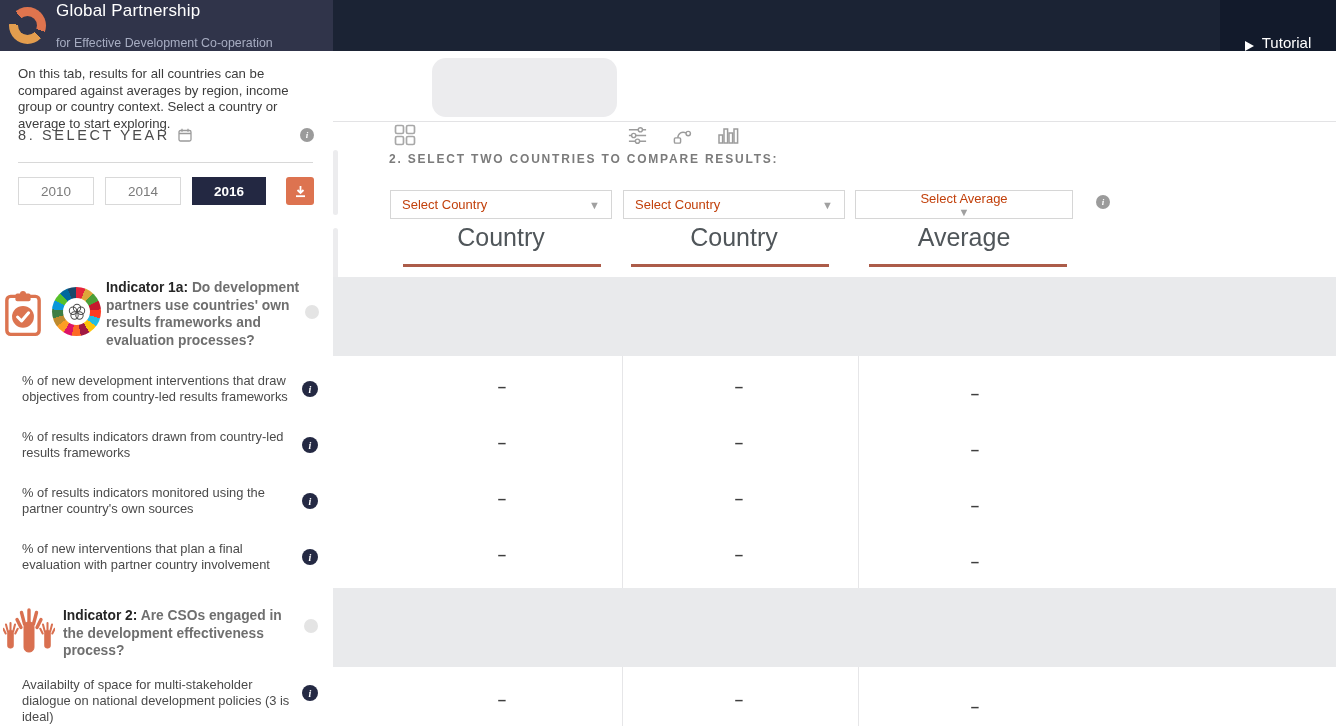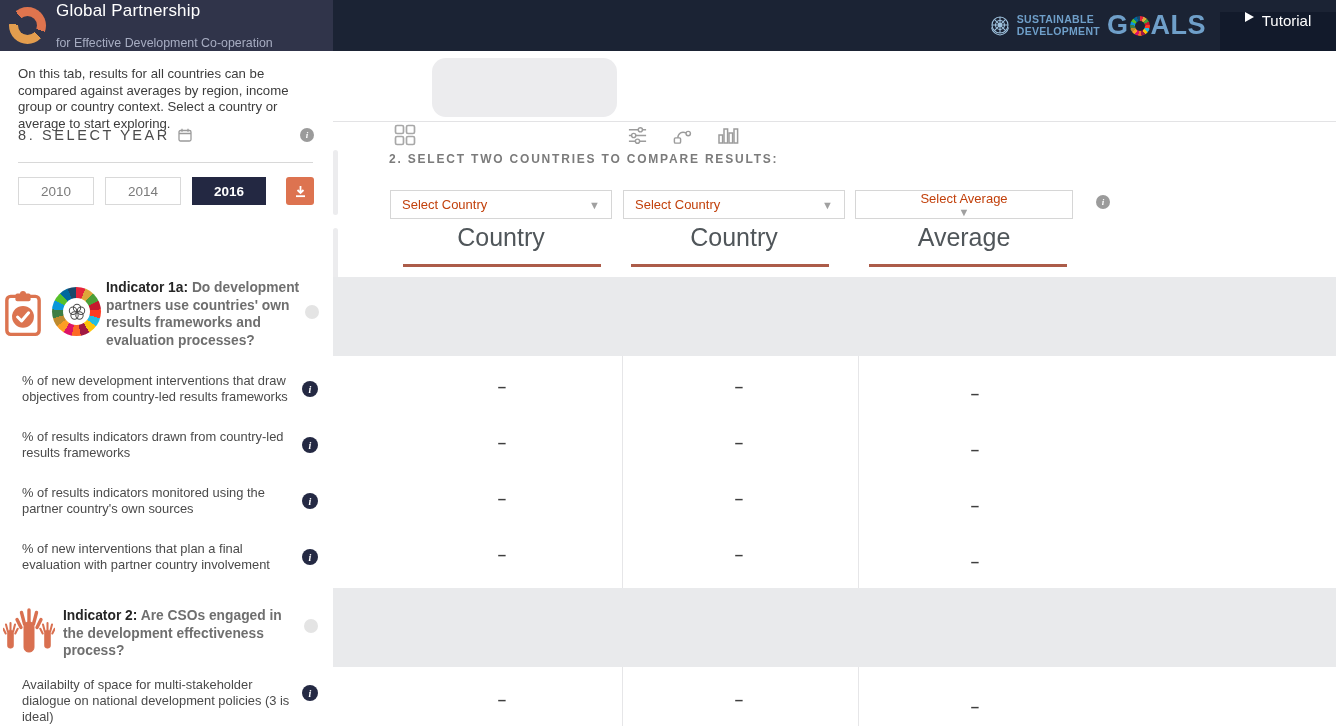--- a/index.html
+++ b/index.html
@@ -15,21 +15,21 @@
   .brand-text { line-height:1.15; }
   .brand-title { color:#ffffff; font-size:17px; font-weight:400; letter-spacing:.2px; }
   .brand-subtitle { color:#a7adc2; font-size:12.4px; font-weight:400; margin-top:15px; }
   .header-right { flex:1; height:51px; background:#1b2334; position:relative; }
   .sdg-logo { position:absolute; right:130px; top:9px; height:33px; display:flex; align-items:center; gap:5px; }
   .sdg-text { color:#6f9fc9; font-size:10.5px; font-weight:700; line-height:1.08; letter-spacing:.3px; }
   .sdg-goals { display:flex; align-items:center; color:#6f9fc9; font-size:27px; font-weight:700; letter-spacing:.5px; margin-left:2px; }
   .sdg-wheel-small { position:relative; width:20px; height:20px; border-radius:50%; margin:0 1px;
     background:conic-gradient(#e5243b 0 21deg,#dda63a 21deg 42deg,#4c9f38 42deg 64deg,#c5192d 64deg 85deg,#ff3a21 85deg 106deg,#26bde2 106deg 127deg,#fcc30b 127deg 148deg,#a21942 148deg 170deg,#fd6925 170deg 191deg,#dd1367 191deg 212deg,#fd9d24 212deg 233deg,#bf8b2e 233deg 254deg,#3f7e44 254deg 275deg,#0a97d9 275deg 297deg,#56c02b 297deg 318deg,#00689d 318deg 339deg,#19486a 339deg 360deg); }
   .sdg-wheel-small::after { content:""; position:absolute; inset:5px; border-radius:50%; background:#1b2334; }
-  .tutorial { position:absolute; right:0; top:12px; width:116px; height:51px; background:#121a2b; display:flex; align-items:flex-start; justify-content:center; gap:8px; cursor:pointer; }
+  .tutorial { position:absolute; right:0; top:0; width:116px; height:51px; background:#121a2b; display:flex; align-items:flex-end; justify-content:center; gap:8px; cursor:pointer; }
   .play-tri { width:0; height:0; border-left:9px solid #fff; border-top:5.5px solid transparent; border-bottom:5.5px solid transparent; }
   .tutorial-label { color:#fff; font-size:15px; font-weight:500; }
 
   
   .sidebar { position:absolute; top:51px; left:0; width:333px; height:675px; background:#fff; }
   .intro { position:absolute; left:18px; top:15px; width:296px; font-size:13.2px; line-height:16.5px; color:#3c3c3c; }
   .sy-row { position:absolute; left:18px; top:76px; width:296px; display:flex; align-items:center; }
   .sy-label { font-size:14.5px; font-weight:500; letter-spacing:2.6px; color:#4b4b4b; }
   .sy-cal { margin-left:8px; display:inline-flex; }
   .sy-info { margin-left:auto; }
@@ -103,38 +103,20 @@
 
   <div class="header">
     <div class="header-left">
       <div class="logo-mark"></div>
       <div class="brand-text">
         <div class="brand-title">Global Partnership</div>
         <div class="brand-subtitle">for Effective Development Co-operation</div>
       </div>
     </div>
     <div class="header-right">
-      <div class="sdg-logo">
-        <svg width="24" height="24" viewBox="0 0 24 24" fill="none" stroke="#9fc2de" stroke-width="1.1">
-          <circle cx="12" cy="11" r="8"></circle>
-            <circle cx="12" cy="11" r="4.5"></circle>
-            <circle cx="12" cy="11" r="1.6"></circle>
-          <path d="M4 11h16 M12 3v16 M6.4 5.4l11.2 11.2 M17.6 5.4L6.4 16.6"></path>
-          <path d="M3.5 13.5q1.5 6.5 8.5 7.5 M20.5 13.5q-1.5 6.5-8.5 7.5"></path>
-        </svg>
-        <div class="sdg-text">
-          <div>SUSTAINABLE</div>
-          <div>DEVELOPMENT</div>
-        </div>
-        <div class="sdg-goals">
-          <span>G</span>
-          <span class="sdg-wheel-small"></span>
-          <span>ALS</span>
-        </div>
-      </div>
       <div class="tutorial">
         <span class="play-tri"></span>
         <span class="tutorial-label">Tutorial</span>
       </div>
     </div>
   </div>
 
   <div class="sidebar">
     <p class="intro">On this tab, results for all countries can be compared against averages by region, income group or country context. Select a country or average to start exploring.</p>
 

